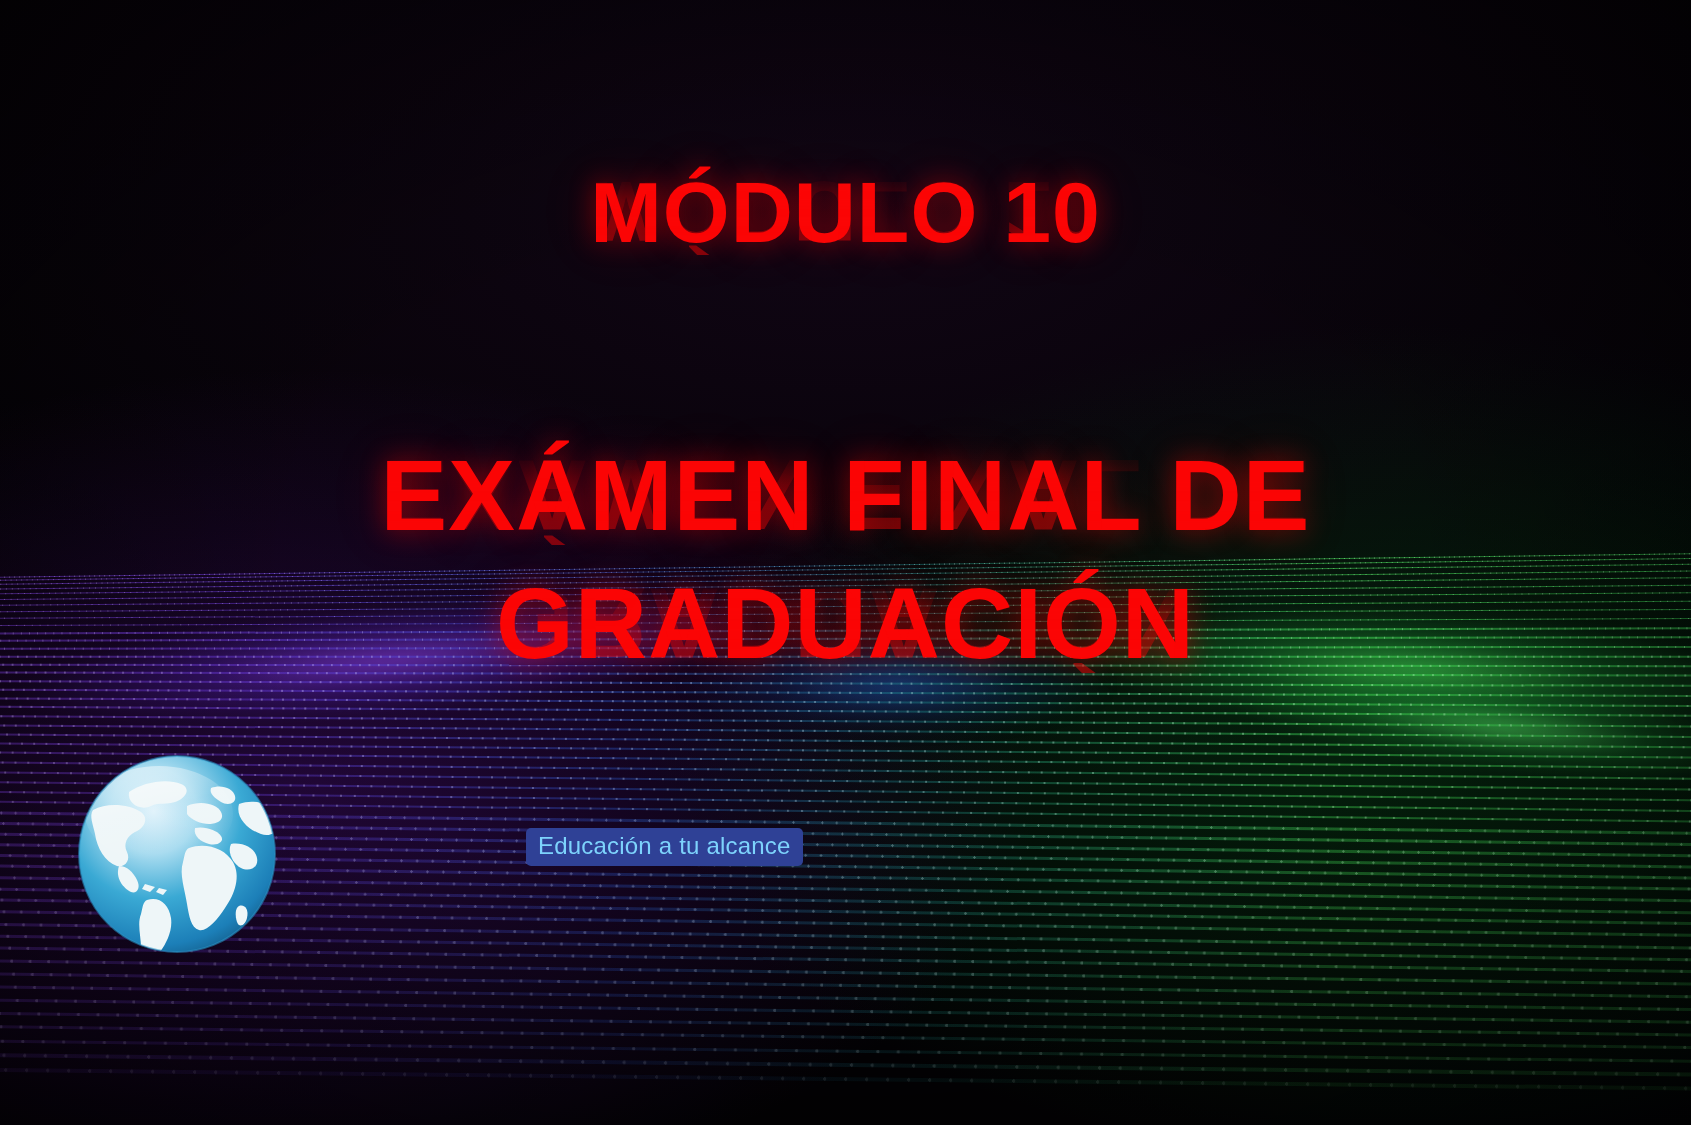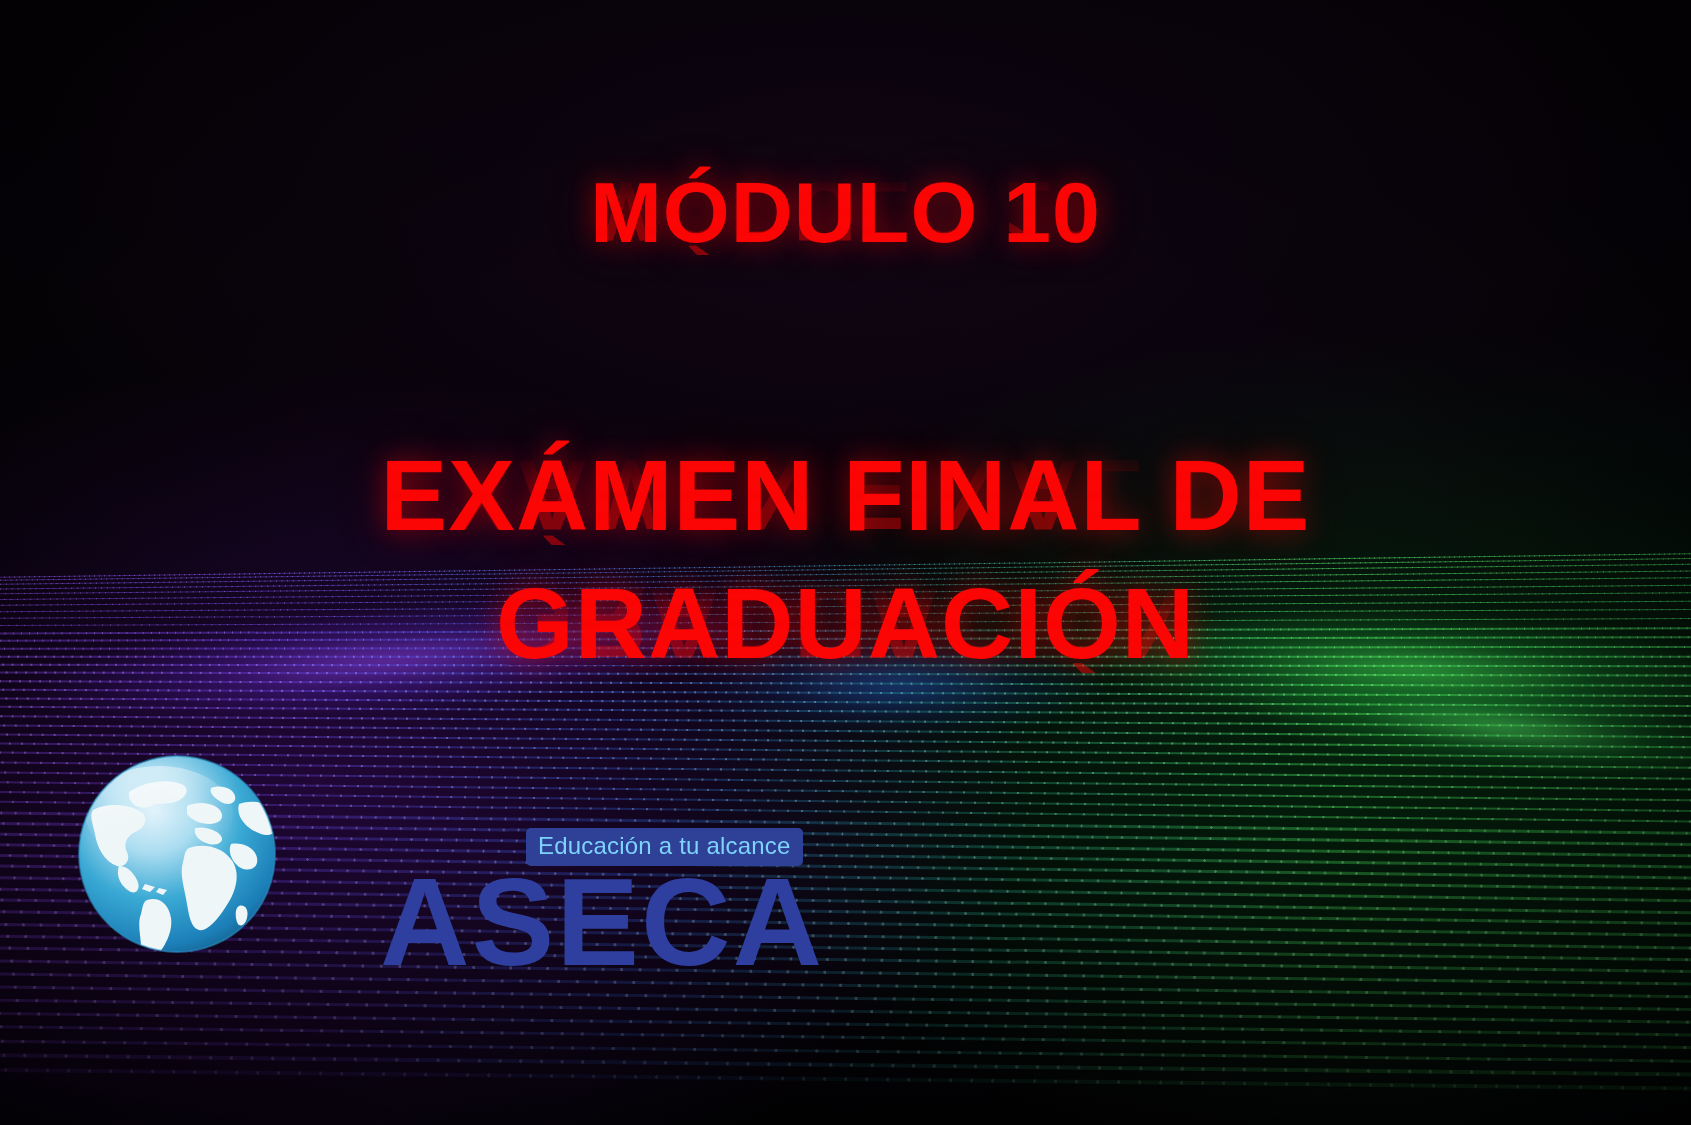--- a/index.html
+++ b/index.html
@@ -342,18 +342,17 @@
           <path d="M168 158 C174 156 178 162 176 170 C174 178 168 180 166 174 C164 168 164 160 168 158 Z"></path>
         </g>
 
         <ellipse cx="88" cy="66" rx="74" ry="48" fill="url(#gShine)" clip-path="url(#clipSphere)"></ellipse>
         <circle cx="106" cy="106" r="98" fill="none" stroke="#2a93c4" stroke-opacity="0.55" stroke-width="2"></circle>
       </svg>
     </div>
 
     <div class="logo-text-wrap">
       <div class="tagline-badge">Educación a tu alcance</div>
-      <div class="logo-word">ASECA</div>
     </div>
 
   </div>
 
 </div>
 
 </body></html>

